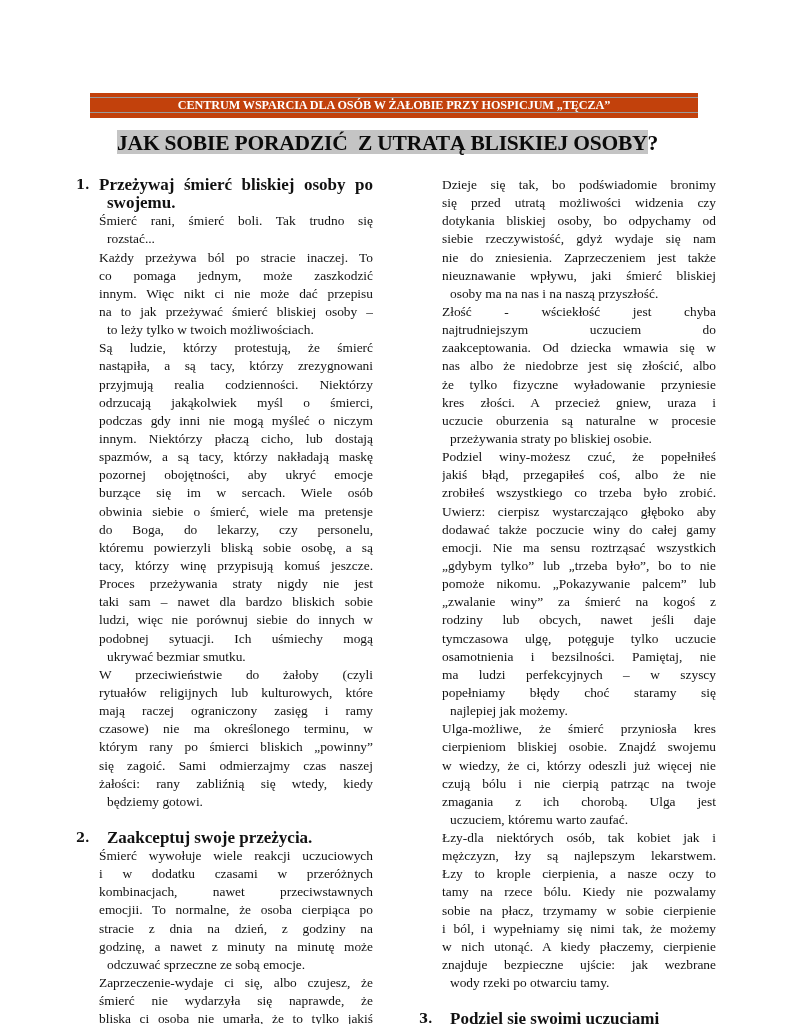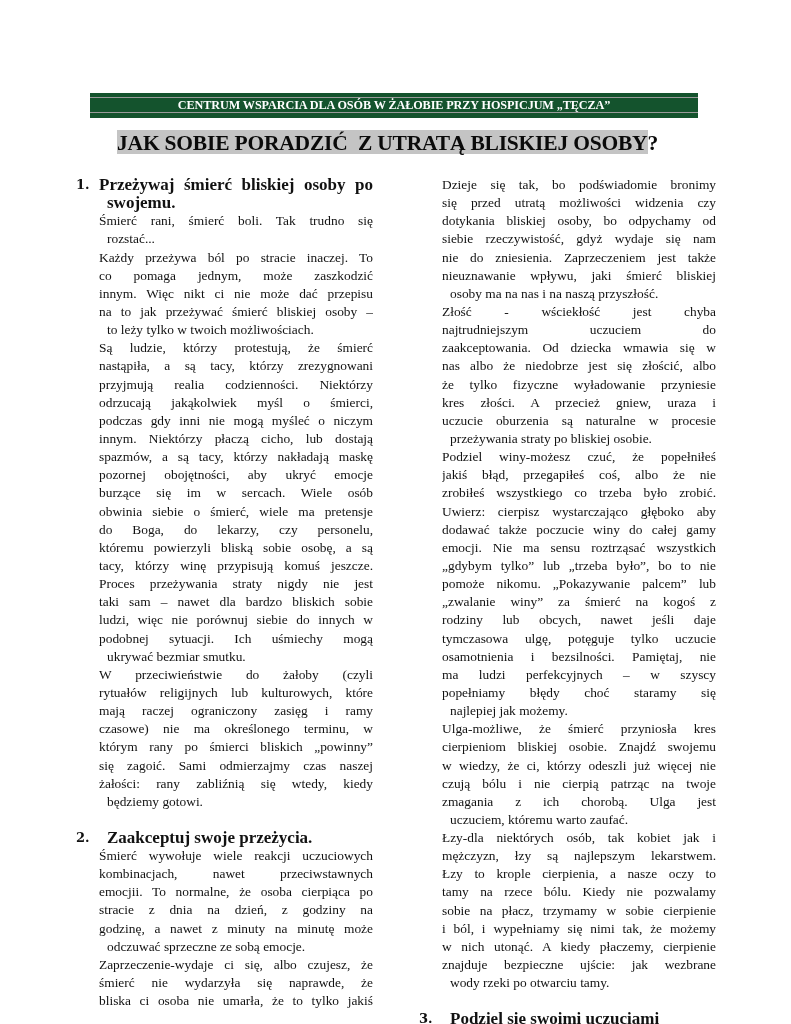--- a/index.html
+++ b/index.html
@@ -1,19 +1,19 @@
 <!DOCTYPE html>
 <html><head>
 <meta charset="utf-8">
 <style>
   html, body { margin: 0; padding: 0; background: #ffffff; }
   body { width: 791px; height: 1024px; position: relative; overflow: hidden; font-family: "DejaVu Serif", "Liberation Serif", serif; color: #111; }
   .header-bar {
     position: absolute; left: 90px; top: 93px; width: 608px; height: 25px;
-    background: #14532d; box-sizing: border-box;
+    background: #c2410c; box-sizing: border-box;
   }
   .header-bar .rule { position: absolute; left: 0; right: 0; height: 1px; background: #9a9a9a; }
   .header-bar .rule.r1 { top: 4px; }
   .header-bar .rule.r2 { top: 19px; }
   .header-bar .txt {
     position: absolute; left: 0; right: 0; top: 5px; height: 14px; line-height: 14px;
     text-align: center; color: #fff; font-family: "Liberation Serif", serif; font-weight: bold; font-size: 12.2px;
     letter-spacing: -0.1px;
   }
   .title {
@@ -85,20 +85,21 @@
       <div class="line">którym rany po śmierci bliskich „powinny”</div>
       <div class="line">się zagoić. Sami odmierzajmy czas naszej</div>
       <div class="line">żałości: rany zabliźnią się wtedy, kiedy</div>
       <div class="line last">będziemy gotowi.</div>
     </div>
   <div class="gap"></div>
   <div class="section" id="sec2">
       <div class="num" style="left: -23px; top: 0px;">2.</div>
       <div class="line head last">Zaakceptuj swoje przeżycia.</div>
       <div class="line">Śmierć wywołuje wiele reakcji uczuciowych</div>
+      <div class="line">i w dodatku czasami w przeróżnych</div>
       <div class="line">kombinacjach, nawet przeciwstawnych</div>
       <div class="line">emocjii. To normalne, że osoba cierpiąca po</div>
       <div class="line">stracie z dnia na dzień, z godziny na</div>
       <div class="line">godzinę, a nawet z minuty na minutę może</div>
       <div class="line last">odczuwać sprzeczne ze sobą emocje.</div>
       <div class="line">Zaprzeczenie-wydaje ci się, albo czujesz, że</div>
       <div class="line">śmierć nie wydarzyła się naprawde, że</div>
       <div class="line">bliska ci osoba nie umarła, że to tylko jakiś</div>
     </div>
 </div>

